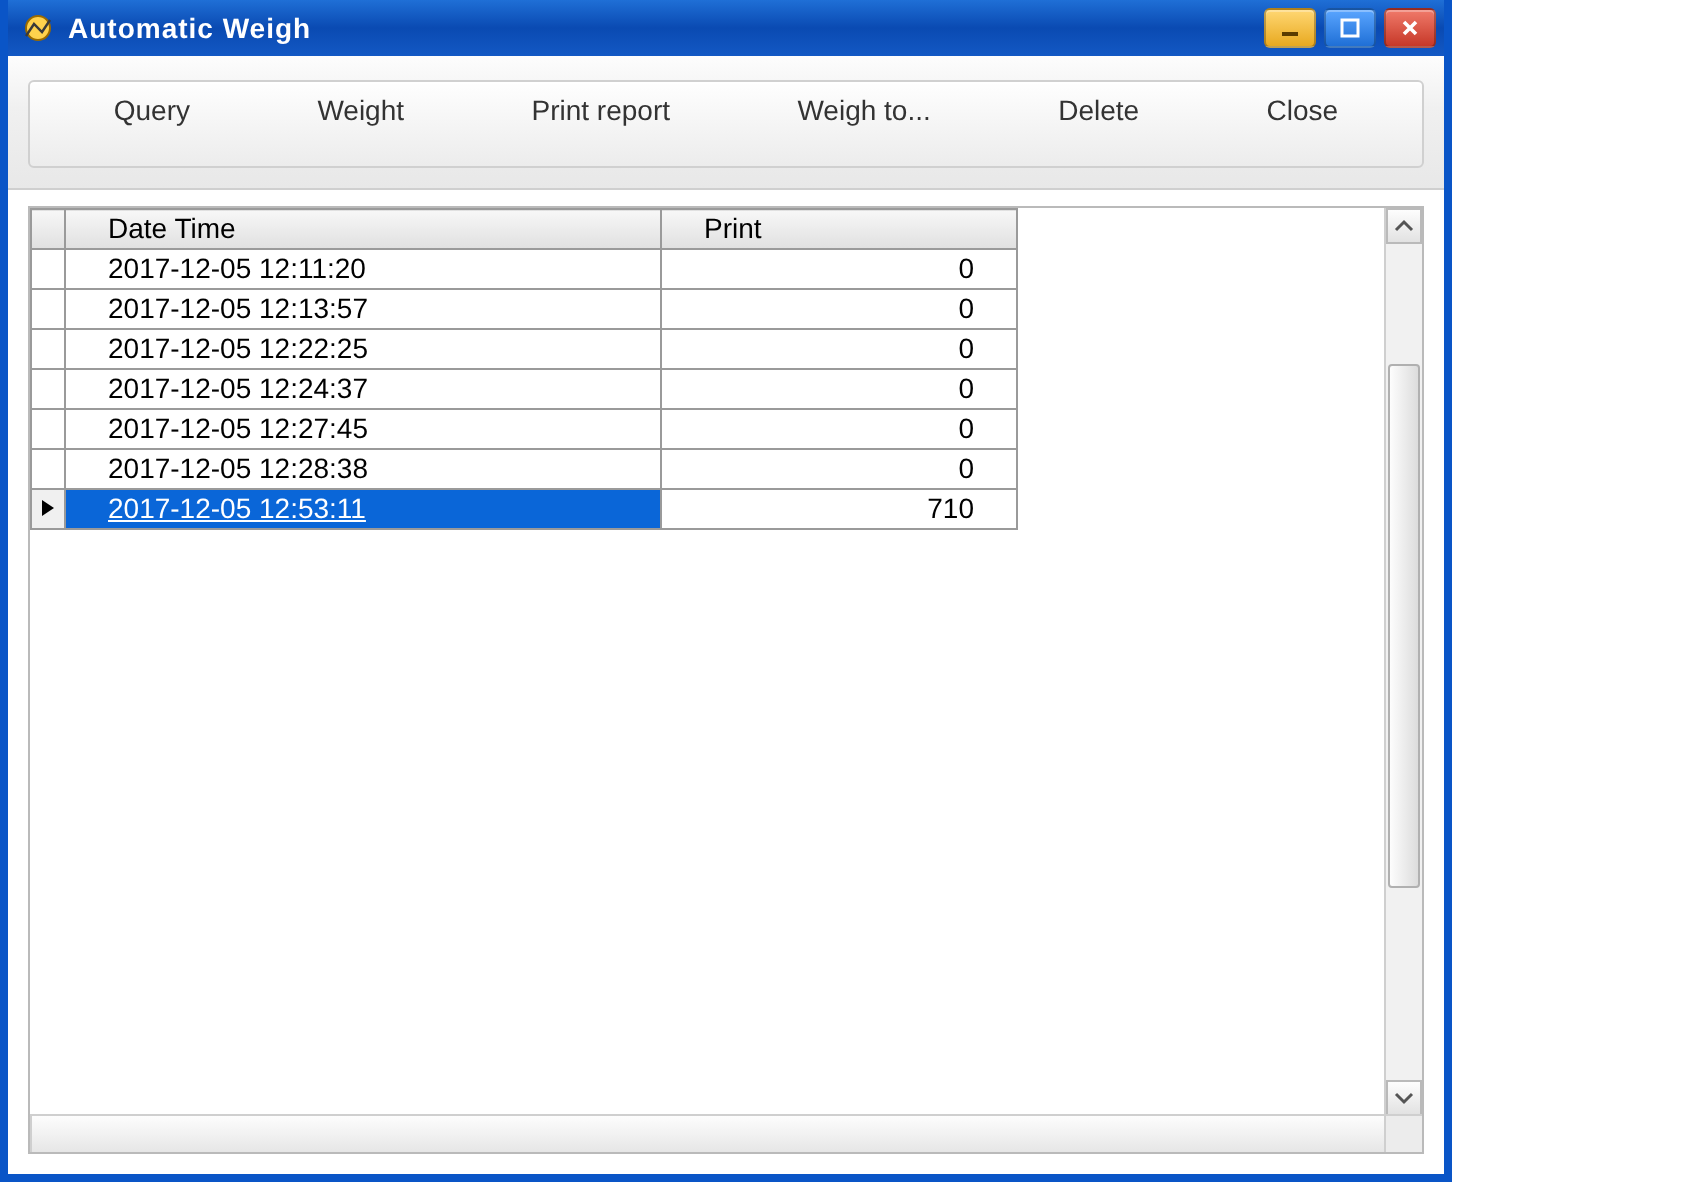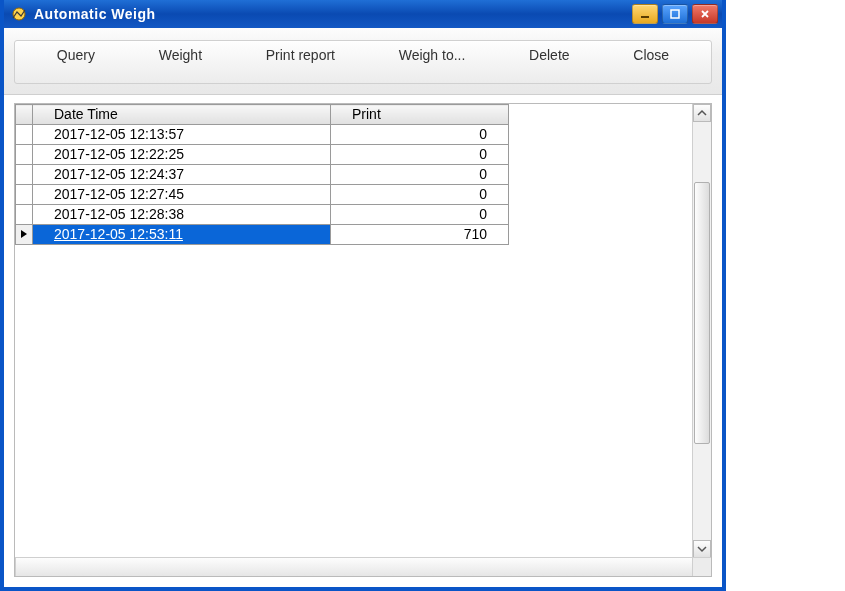--- a/index.html
+++ b/index.html
@@ -254,20 +254,25 @@
           <thead>
             <tr>
               <th class="col-ind"></th>
               <th class="col-dt">Date Time</th>
               <th class="col-w">Print</th>
             </tr>
           </thead>
           <tbody id="grid-body">
               <tr>
                 <td class="col-ind"></td>
+                <td class="col-dt">2017-12-05 12:11:20</td>
+                <td class="col-w">0</td>
+              </tr>
+              <tr>
+                <td class="col-ind"></td>
                 <td class="col-dt">2017-12-05 12:13:57</td>
                 <td class="col-w">0</td>
               </tr>
               <tr>
                 <td class="col-ind"></td>
                 <td class="col-dt">2017-12-05 12:22:25</td>
                 <td class="col-w">0</td>
               </tr>
               <tr>
                 <td class="col-ind"></td>

